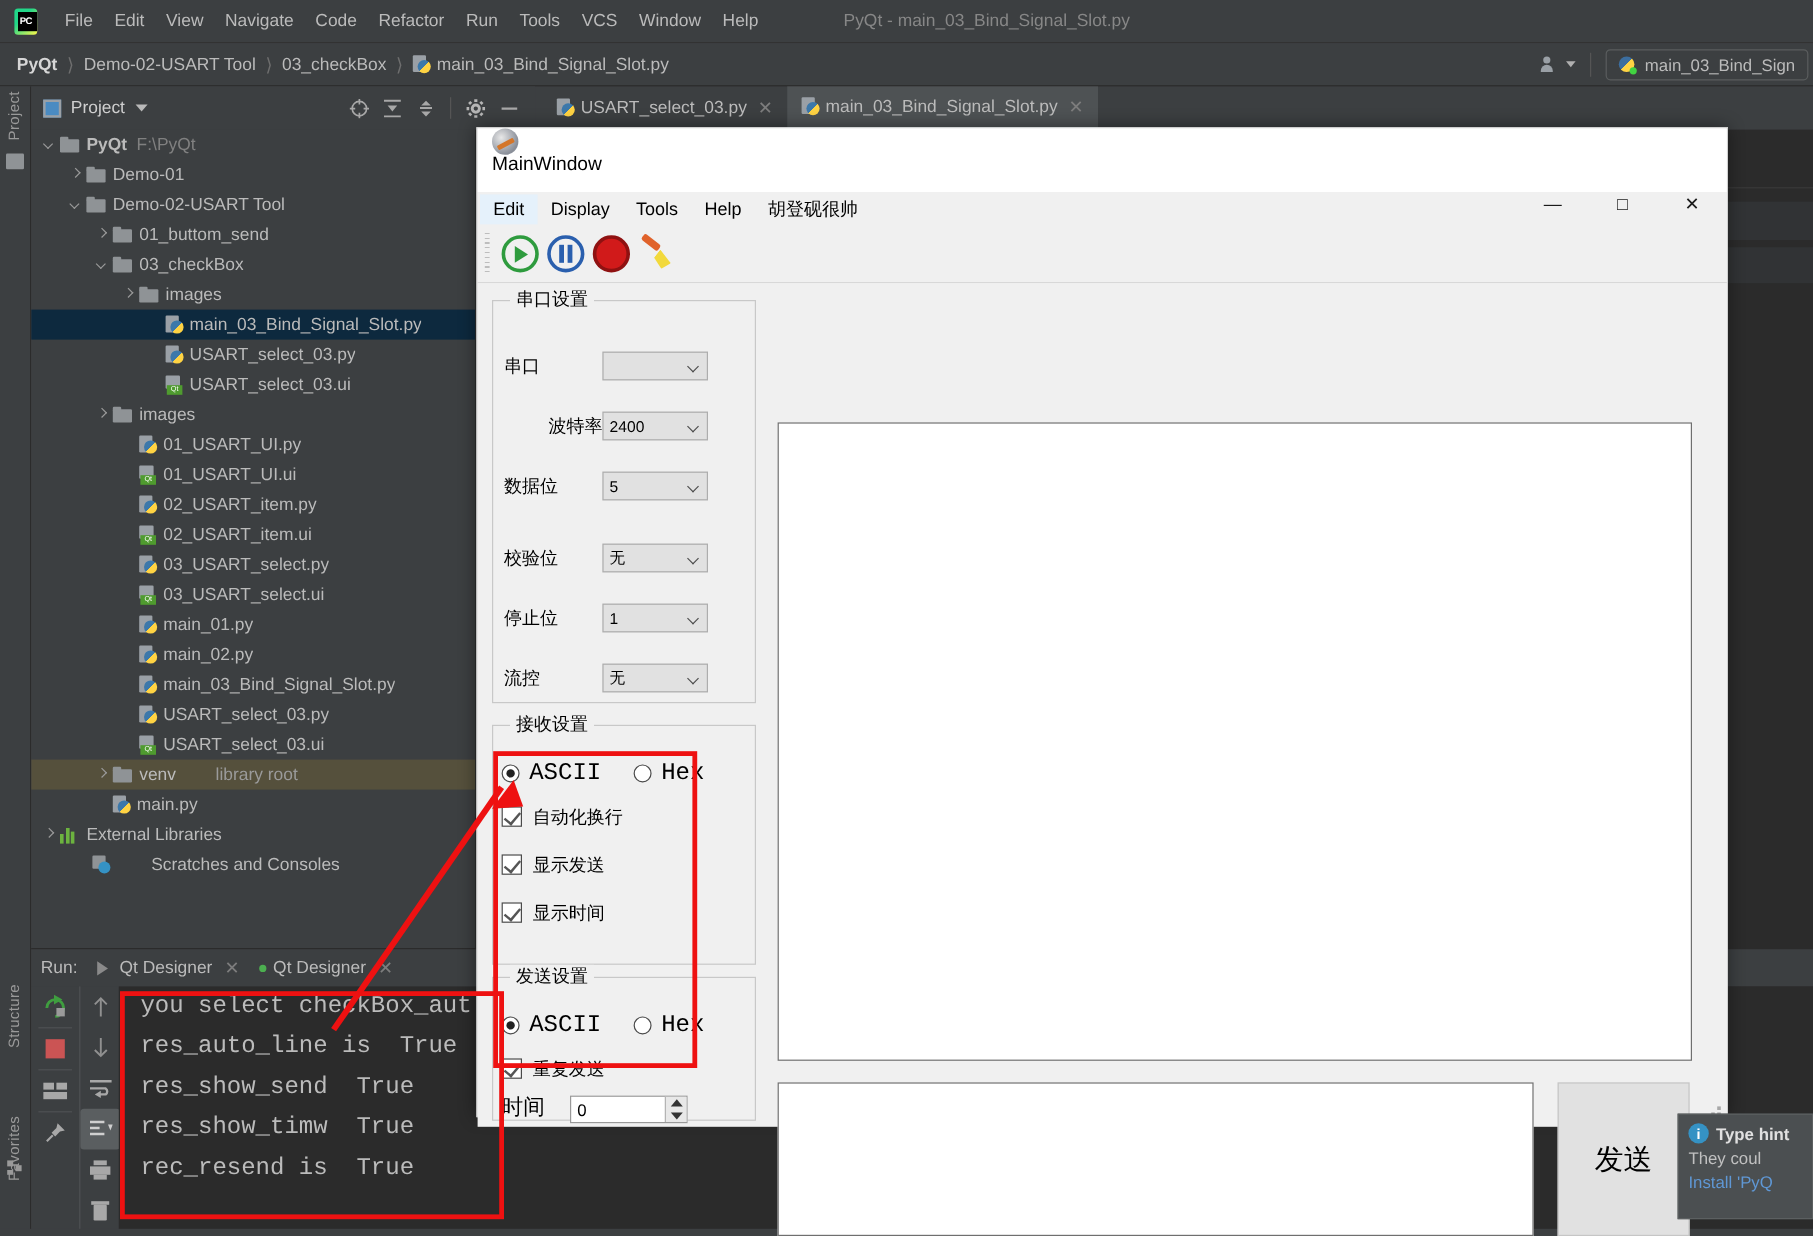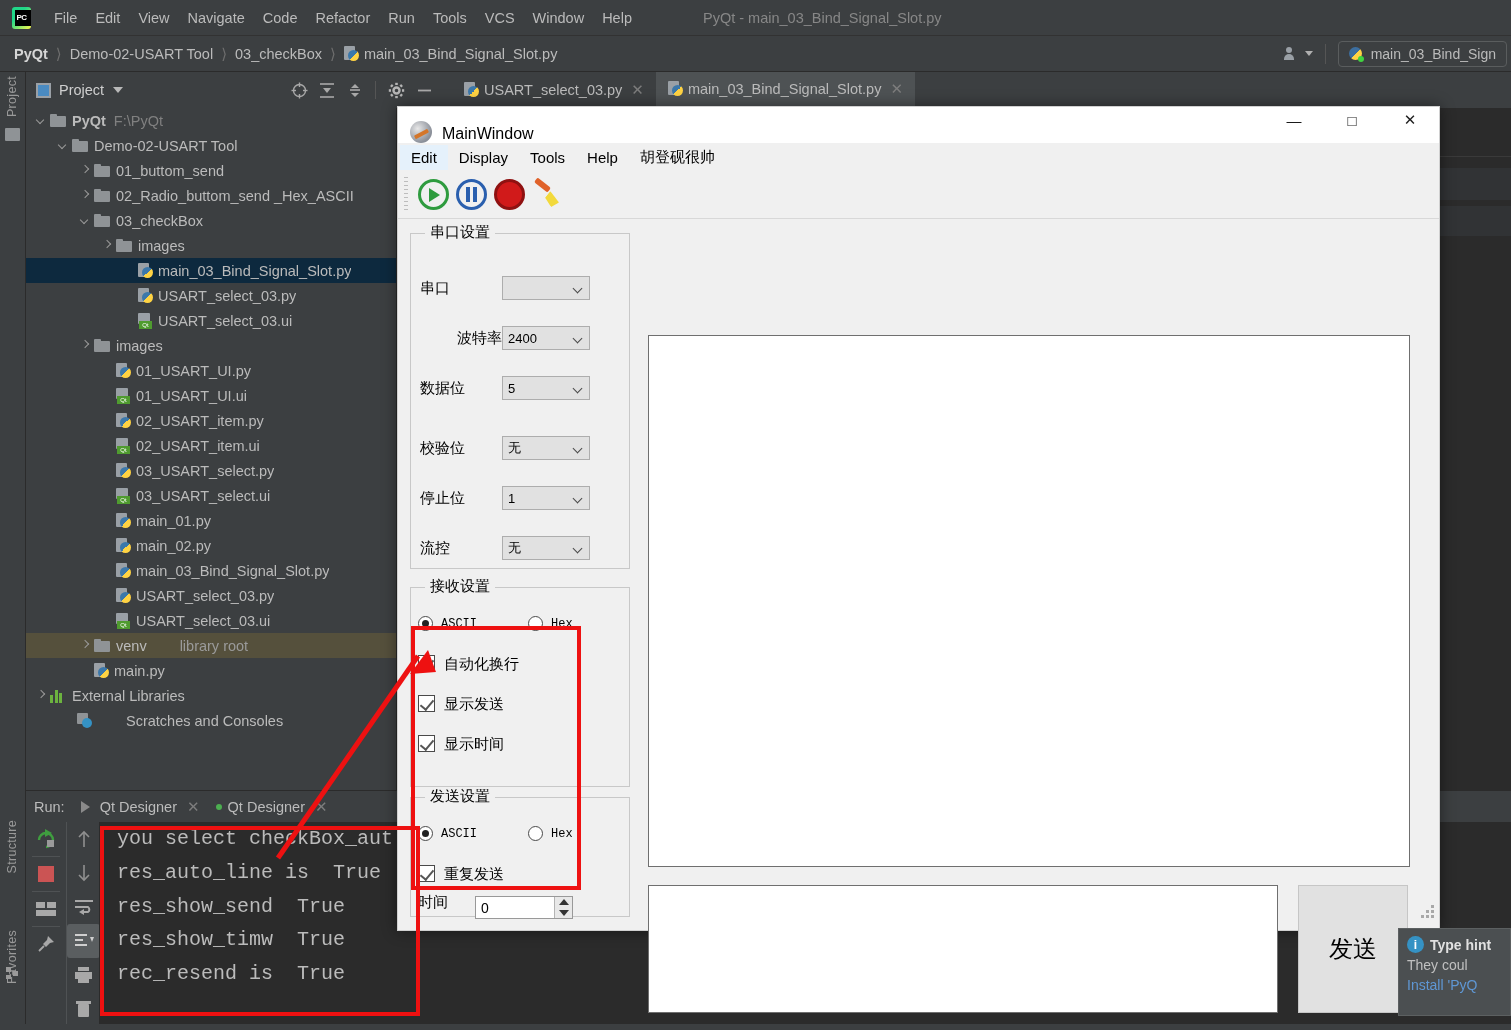--- a/index.html
+++ b/index.html
@@ -242,22 +242,23 @@
     position: absolute; background: #323232;
   }
 
   
   .mw {
     position: absolute; left: 397px; top: 106px; width: 1043px; height: 825px;
     background: #f0f0f0; border: 1px solid #d0d0d0;
     box-shadow: 0 0 14px rgba(0,0,0,.45);
   }
   .mw-title {
-    height: 36px; background: #ffffff; display: flex; align-items: flex-end;
+    height: 53px; background: #ffffff; display: flex; align-items: flex-start;
     padding-left: 12px;
+    flex-direction: column;
   }
   .mw-ico {
     width: 22px; height: 22px; margin-right: 10px; border-radius: 50%;
     background: radial-gradient(circle at 35% 35%, #e8e8e8, #8a8f99 70%);
     position: relative; overflow: hidden; flex: none;
   }
   .mw-ico::after {
     content: ""; position: absolute; left: 4px; top: 11px; width: 15px; height: 4px;
     background: #d4762a; transform: rotate(-28deg); border-radius: 1px;
   }
@@ -335,21 +336,21 @@
 
   .radio-wrap { position: absolute; display: flex; align-items: center; }
   .radio {
     width: 15px; height: 15px; border-radius: 50%; border: 1.6px solid #4a4a4a;
     background: #fff; margin-right: 8px; position: relative; flex: none;
   }
   .radio.on::after {
     content: ""; position: absolute; left: 3px; top: 3px; width: 7px; height: 7px;
     border-radius: 50%; background: #222;
   }
-  .radio-lbl { font-size: 12px; color: #000; font-family: "Liberation Mono", monospace; }
+  .radio-lbl { font-size: 20px; color: #000; font-family: "Liberation Mono", monospace; }
 
   .cbrow { position: absolute; display: flex; }
   .cbox {
     width: 17px; height: 17px; border: 1.4px solid #4a4a4a; background: #fff;
     margin-right: 9px; position: relative; flex: none;
   }
   .cbox.on::after {
     content: ""; position: absolute; left: 4px; top: 1px; width: 6px; height: 11px;
     border-right: 2px solid #555; border-bottom: 2px solid #555;
     transform: rotate(40deg);
@@ -554,33 +555,33 @@
   </div>
 
   <div class="tree" id="tree">
       <div class="trow" style="padding-left: 8px;">
         <span class="arrow down"></span>
         <span class="folder-ico"></span>
         <span class="tname " style="font-weight: bold;">PyQt</span>
         <span class="tpath">F:\PyQt</span>
       </div>
       <div class="trow" style="padding-left: 30px;">
+        <span class="arrow right"></span>
+        <span class="folder-ico"></span>
+        <span class="tname">Demo-01</span>
+      </div>
+      <div class="trow" style="padding-left: 30px;">
         <span class="arrow down"></span>
         <span class="folder-ico"></span>
         <span class="tname">Demo-02-USART Tool</span>
       </div>
       <div class="trow" style="padding-left: 52px;">
         <span class="arrow right"></span>
         <span class="folder-ico"></span>
         <span class="tname">01_buttom_send</span>
-      </div>
-      <div class="trow" style="padding-left: 52px;">
-        <span class="arrow right"></span>
-        <span class="folder-ico"></span>
-        <span class="tname">02_Radio_buttom_send _Hex_ASCII</span>
       </div>
       <div class="trow" style="padding-left: 52px;">
         <span class="arrow down"></span>
         <span class="folder-ico"></span>
         <span class="tname">03_checkBox</span>
       </div>
       <div class="trow" style="padding-left: 74px;">
         <span class="arrow right"></span>
         <span class="folder-ico"></span>
         <span class="tname">images</span>
@@ -902,21 +903,21 @@
         <span class="radio-lbl">ASCII</span>
       </div>
       <div class="radio-wrap" style="left:130px;top:607px;">
         <span class="radio"></span>
         <span class="radio-lbl">Hex</span>
       </div>
       <div class="cbrow" style="left:20px;top:646px;">
         <span class="cbox on"></span>
         <span class="cb-lbl">重复发送</span>
       </div>
-      <div style="position:absolute;left:20px;top:674px;font-size:15px;color:#000;">时间</div>
+      <div style="position:absolute;left:20px;top:674px;font-size:18px;color:#000;">时间</div>
       <div class="spin" style="left:77px;top:677px;">
         <span>0</span>
         <span class="spin-btns">
           <i class="spin-up"></i>
           <i class="spin-dn"></i>
         </span>
       </div>
 
       <div class="textarea" style="left:250px;top:116px;width:762px;height:532px;"></div>
 

